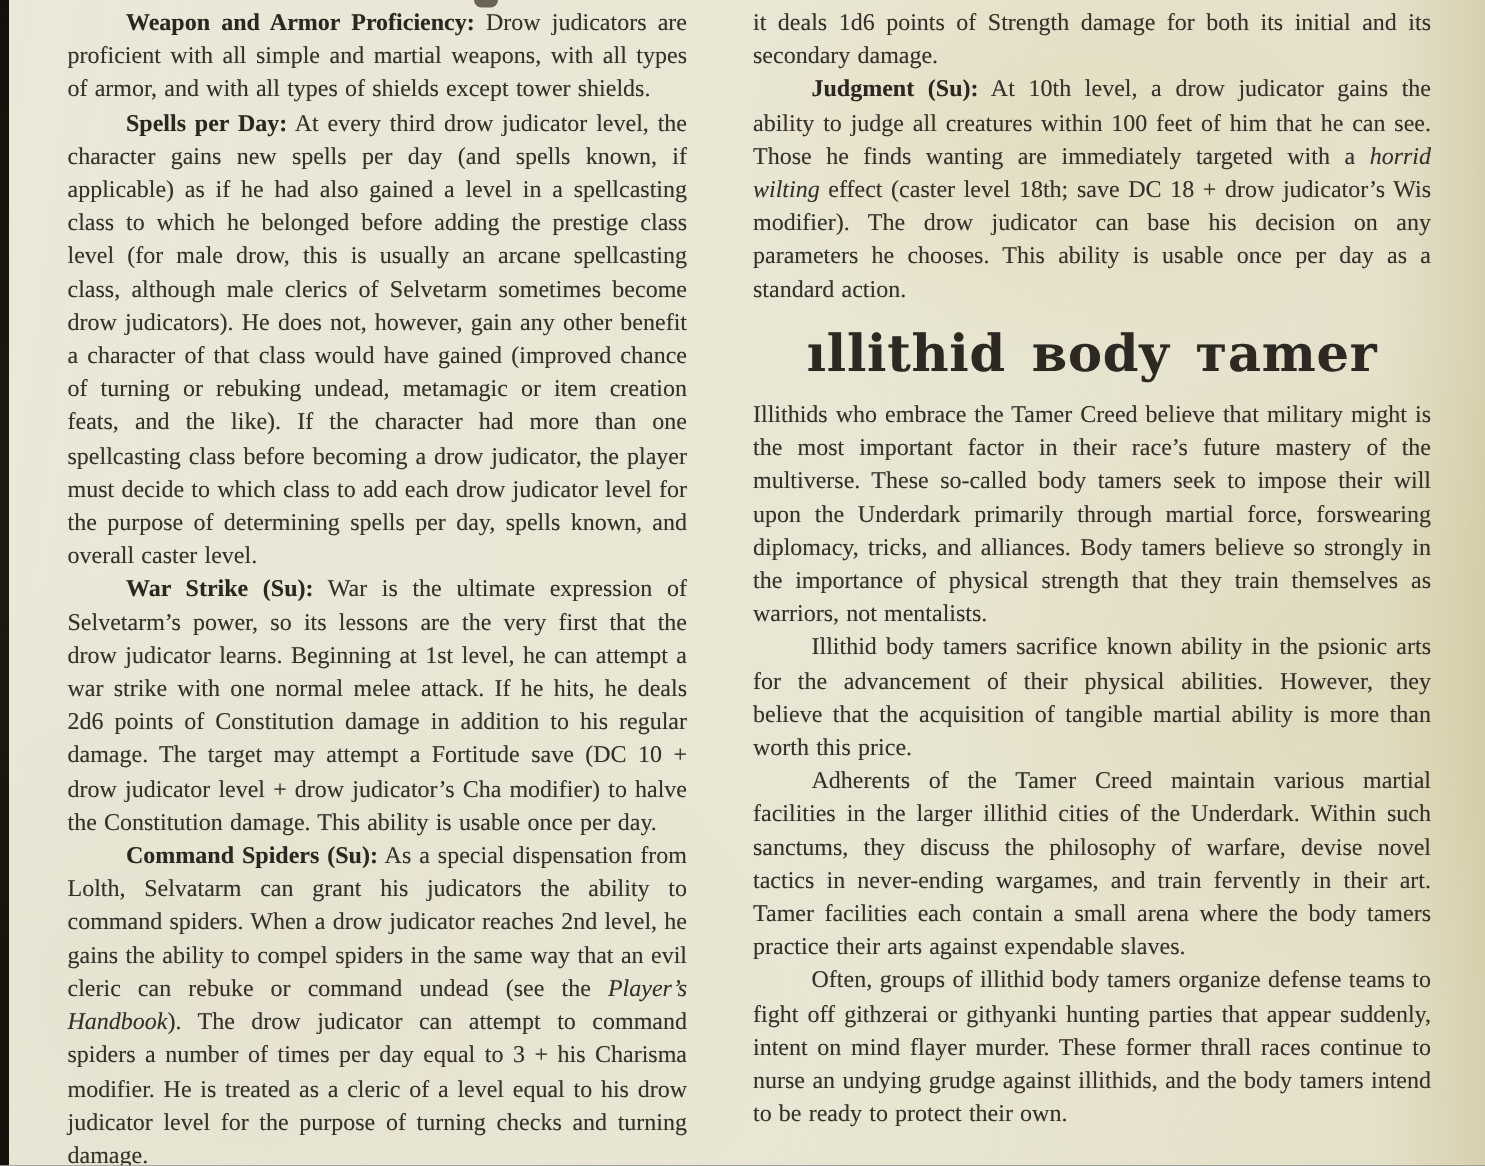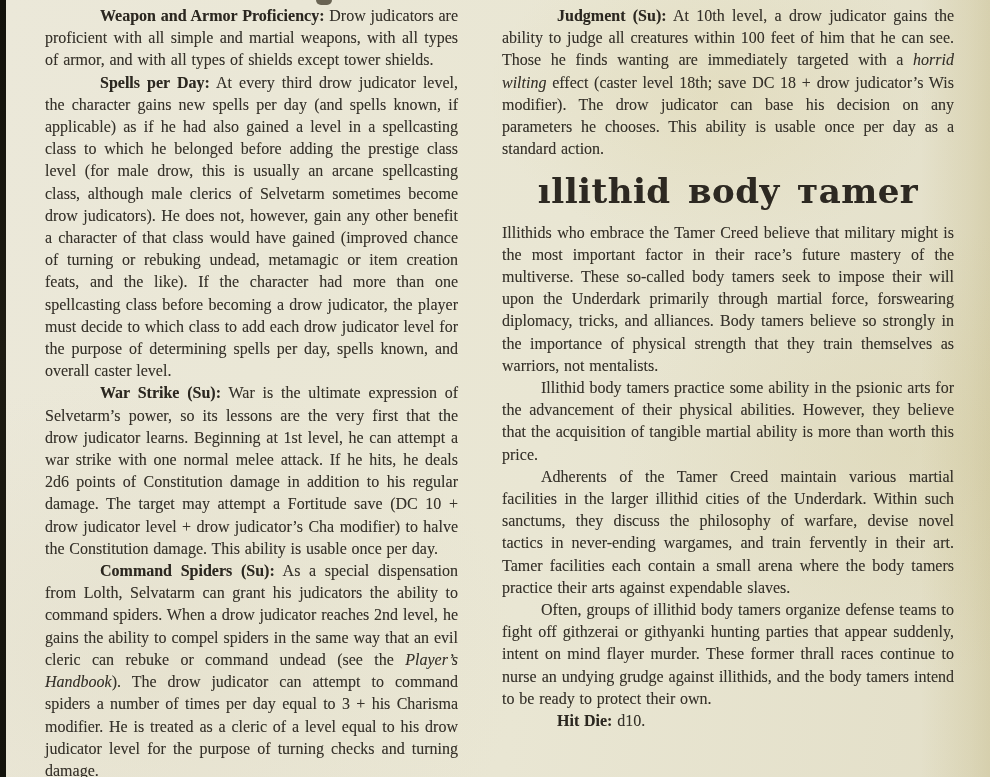--- a/index.html
+++ b/index.html
@@ -44,21 +44,21 @@
 
   p.para {
     margin: 0;
     font-size: 16px;
     line-height: 22.2px;
     text-align: justify;
     word-spacing: 0.05em;
   }
   p.indent { text-indent: 39px; }
 
-  b.lead { font-weight: bold; color: #2b2720; margin-left: 16px; }
+  b.lead { font-weight: bold; color: #2b2720; }
   i.booktitle, i.spellname { font-style: italic; }
 
   h1.section-heading {
     font-family: "DejaVu Serif", serif;
     font-weight: 600;
     font-size: 34px;
     line-height: 1.15;
     letter-spacing: 0.5px;
     word-spacing: 5px;
     margin: 12px 0 10px 0;
@@ -80,30 +80,30 @@
 
       <p class="para indent"><b class="lead">Spells per Day:</b><span> At every third drow judicator level, the character gains new spells per day (and spells known, if applicable) as if he had also gained a level in a spellcasting class to which he belonged before adding the prestige class level (for male drow, this is usually an arcane spellcasting class, although male clerics of Selvetarm sometimes become drow judicators). He does not, however, gain any other benefit a character of that class would have gained (improved chance of turning or rebuking undead, metamagic or item creation feats, and the like). If the character had more than one spellcasting class before becoming a drow judicator, the player must decide to which class to add each drow judicator level for the purpose of determining spells per day, spells known, and overall caster level.</span></p>
 
       <p class="para indent"><b class="lead">War Strike (Su):</b><span> War is the ultimate expression of Selvetarm’s power, so its lessons are the very first that the drow judicator learns. Beginning at 1st level, he can attempt a war strike with one normal melee attack. If he hits, he deals 2d6 points of Constitution damage in addition to his regular damage. The target may attempt a Fortitude save (DC 10 + drow judicator level + drow judicator’s Cha modifier) to halve the Constitution damage. This ability is usable once per day.</span></p>
 
       <p class="para indent"><b class="lead">Command Spiders (Su):</b><span> As a special dispensation from Lolth, Selvatarm can grant his judicators the ability to command spiders. When a drow judicator reaches 2nd level, he gains the ability to compel spiders in the same way that an evil cleric can rebuke or command undead (see the </span><i class="booktitle">Player’s Handbook</i><span>). The drow judicator can attempt to command spiders a number of times per day equal to 3 + his Charisma modifier. He is treated as a cleric of a level equal to his drow judicator level for the purpose of turning checks and turning damage.</span></p>
 
     </div>
 
     <div class="col col-right">
+      <p class="para"><span>it deals 1d6 points of Strength damage for both its initial and its secondary damage.</span></p>
 
       <p class="para indent"><b class="lead">Judgment (Su):</b><span> At 10th level, a drow judicator gains the ability to judge all creatures within 100 feet of him that he can see. Those he finds wanting are immediately targeted with a </span><i class="spellname">horrid wilting</i><span> effect (caster level 18th; save DC 18 + drow judicator’s Wis modifier). The drow judicator can base his decision on any parameters he chooses. This ability is usable once per day as a standard action.</span></p>
 
       <h1 class="section-heading">ıllithid ʙody ᴛamer</h1>
 
       <p class="para"><span>Illithids who embrace the Tamer Creed believe that military might is the most important factor in their race’s future mastery of the multiverse. These so-called body tamers seek to impose their will upon the Underdark primarily through martial force, forswearing diplomacy, tricks, and alliances. Body tamers believe so strongly in the importance of physical strength that they train themselves as warriors, not mentalists.</span></p>
 
-      <p class="para indent"><span>Illithid body tamers practice some ability in the psionic arts for the advancement of their physical abilities. However, they believe that the acquisition of tangible martial ability is more than worth this price.</span></p>
+      <p class="para indent"><span>Illithid body tamers sacrifice known ability in the psionic arts for the advancement of their physical abilities. However, they believe that the acquisition of tangible martial ability is more than worth this price.</span></p>
 
       <p class="para indent"><span>Adherents of the Tamer Creed maintain various martial facilities in the larger illithid cities of the Underdark. Within such sanctums, they discuss the philosophy of warfare, devise novel tactics in never-ending wargames, and train fervently in their art. Tamer facilities each contain a small arena where the body tamers practice their arts against expendable slaves.</span></p>
 
       <p class="para indent"><span>Often, groups of illithid body tamers organize defense teams to fight off githzerai or githyanki hunting parties that appear suddenly, intent on mind flayer murder. These former thrall races continue to nurse an undying grudge against illithids, and the body tamers intend to be ready to protect their own.</span></p>
 
-      <p class="para indent"><b class="lead">Hit Die:</b><span> d10.</span></p>
     </div>
 
   </div>
 </div>
 
 </body></html>

